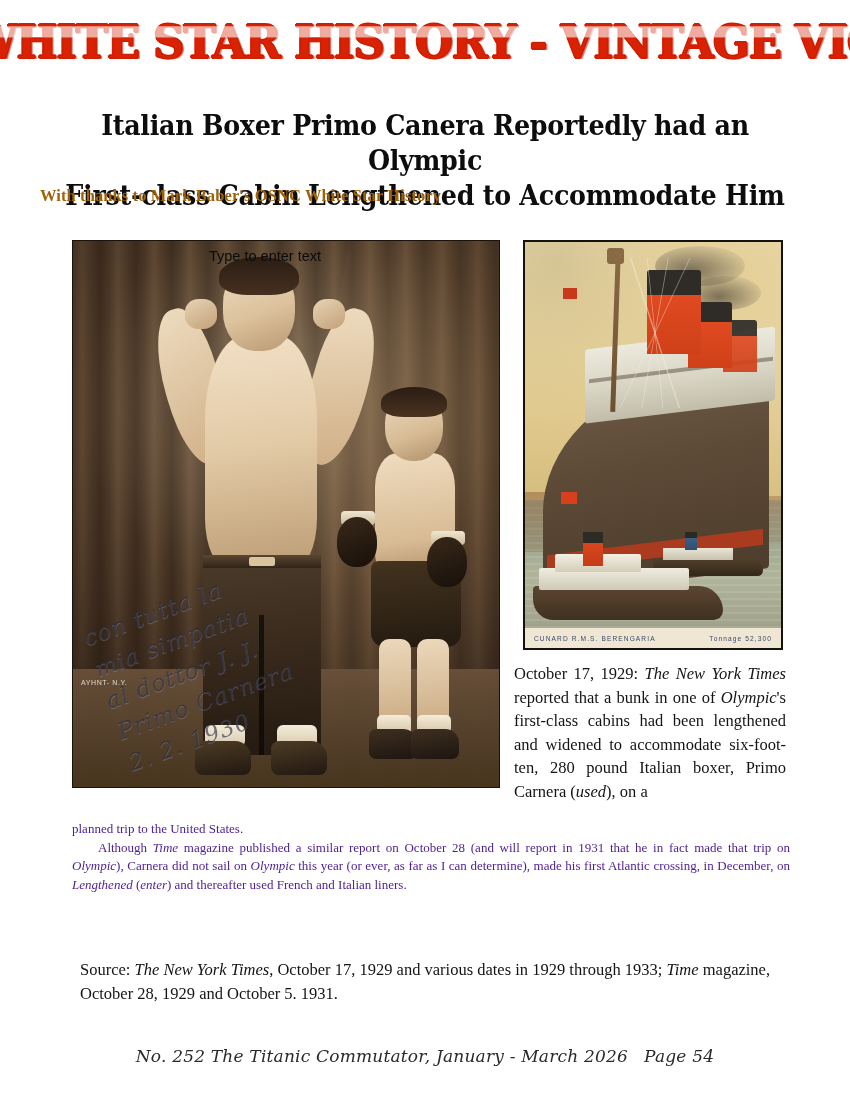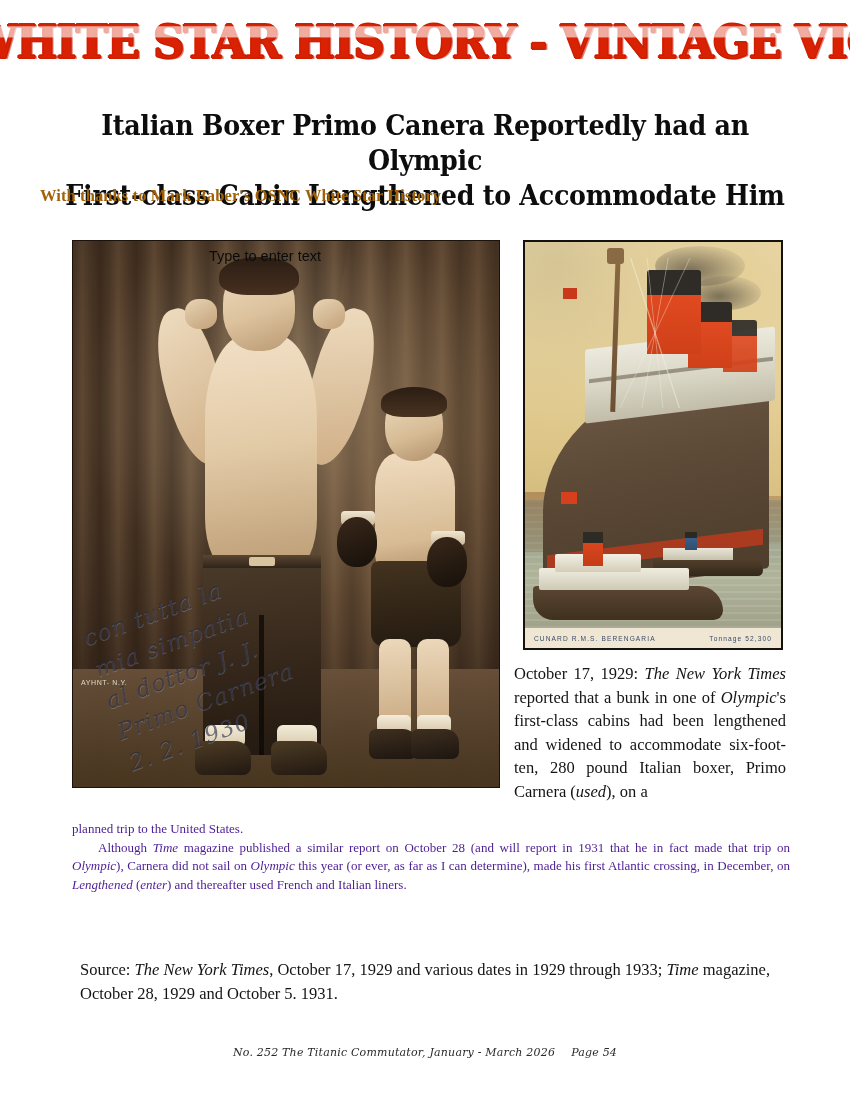--- a/index.html
+++ b/index.html
@@ -450,21 +450,21 @@
     color: #141414;
     margin-left: 8px;
   }
   .footer {
     position: absolute;
     left: 0; right: 0;
     top: 1046px;
     text-align: center;
     font-family: "DejaVu Serif", serif;
     font-style: italic;
-    font-size: 11px;
+    font-size: 17px;
     letter-spacing: .2px;
     color: #2a2a2a;
   }
   .footer .gap { display: inline-block; width: 16px; }
   em { font-style: italic; }
 </style>
 </head>
 <body>
 
 <div class="masthead">

